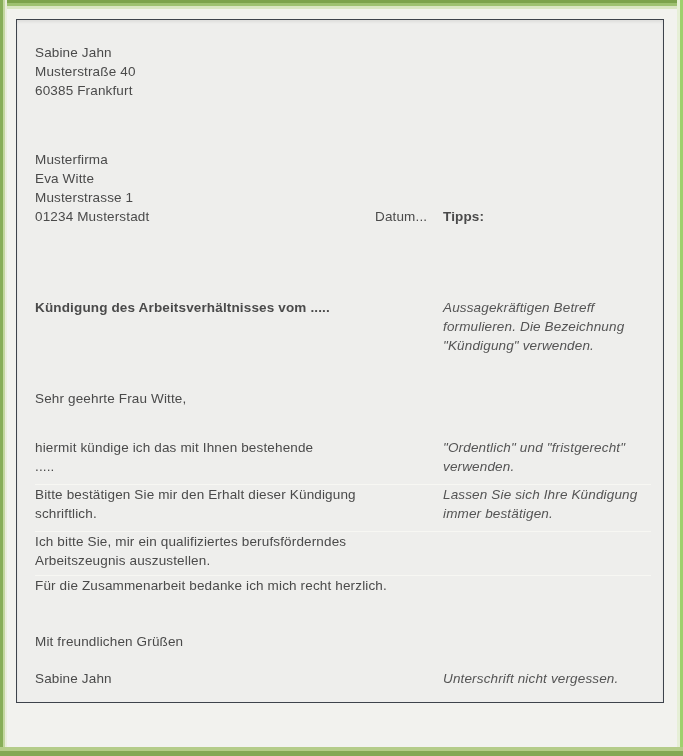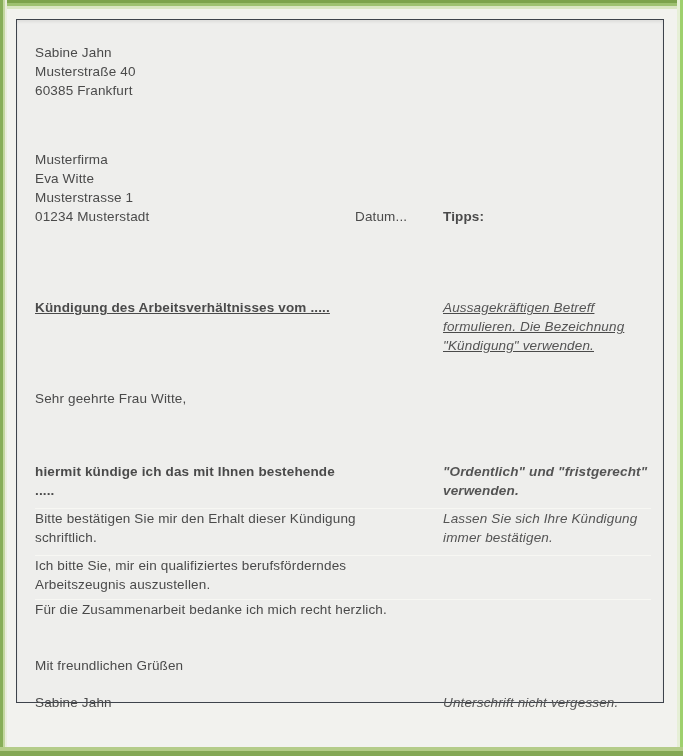--- a/index.html
+++ b/index.html
@@ -55,33 +55,33 @@
     font-style: italic;
     color: #545454;
   }
   .tip div, .tips-col .tip div { white-space: nowrap; }
 
   .sender-block, .recipient-lines { }
 
   .recipient-row { margin-top: 50px; }
   .recipient-row .body-col { position: relative; }
   .date-label {
-    position: absolute; left: 320px; bottom: 0;
+    position: absolute; left: 340px; bottom: 0;
   }
   .tips-header {
     font-weight: bold;
     align-self: end;
   }
 
-  .subject-row { margin-top: 72px; text-decoration: underline; }
+  .subject-row { margin-top: 72px; }
   .subject { font-weight: bold; }
 
   .greeting { margin-top: 34px; }
 
-  .para-row-1 { margin-top: 54px; padding-bottom: 8px; border-bottom: 1px solid #f7f7f3; font-weight: bold; }
+  .para-row-1 { margin-top: 30px; padding-bottom: 8px; border-bottom: 1px solid #f7f7f3; }
   .para-row-2 { padding-bottom: 8px; border-bottom: 1px solid #f7f7f3; }
   .para-row-3 { padding-bottom: 5px; border-bottom: 1px solid #f7f7f3; }
   .para-row-4 { }
 
   .closing { margin-top: 37px; }
   .signature-row { margin-top: 18px; }
 </style>
 </head>
 <body>
 

